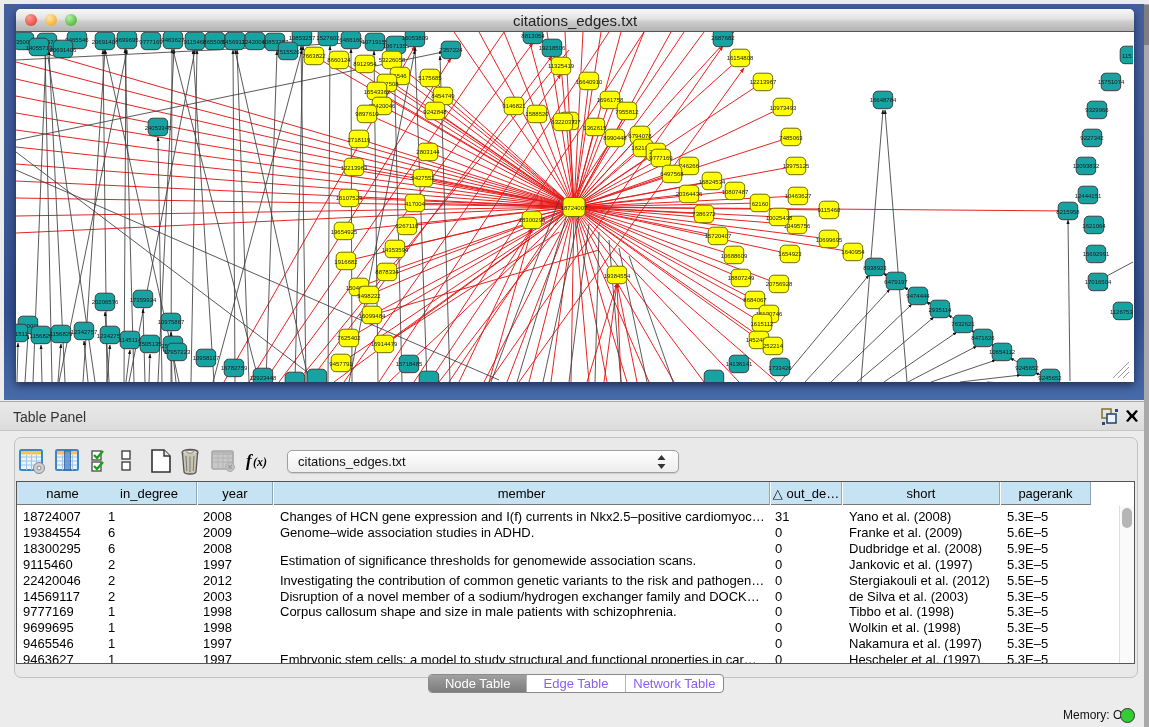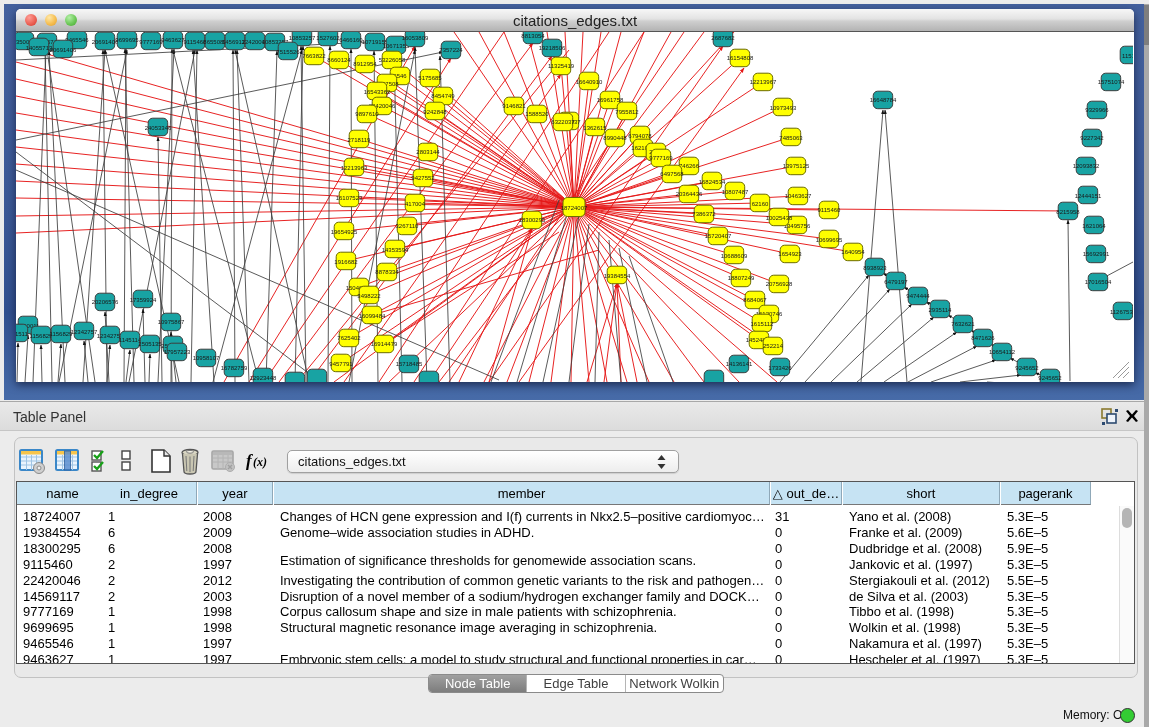--- a/index.html
+++ b/index.html
@@ -26,21 +26,21 @@
   box-shadow:0 1px 1px rgba(0,0,0,.12); }
 #table { position:absolute; left:16px; top:481px; width:1119px; height:183px;
   border:1px solid #555; background:#fff; overflow:hidden; }
 .hc { position:absolute; top:0; height:23px; background:#c6e3f3; border-right:1px solid #8fa8b8;
   border-bottom:1px solid #777; text-align:center; font-size:13px; color:#000; line-height:23px; }
 .tr { position:absolute; left:0; width:1100px; height:16px; font-size:13px; color:#000; }
 #vsb { position:absolute; left:1102px; top:24px; width:15px; height:158px; background:#fafafa; border-left:1px solid #ddd; }
 #vsb .th { position:absolute; left:2px; top:2px; width:10px; height:20px; background:#b5b5b5; border-radius:5px; }
 #tabs { position:absolute; left:428px; top:674px; width:296px; height:19px;
   border:1px solid #8a8a8a; border-radius:4px; background:#fff; font-size:13px; display:flex; overflow:hidden; }
-#tabs div { flex:1; text-align:center; line-height:18px; color:#404040; }
+#tabs div { flex:1; text-align:center; line-height:18px; color:#8b5cf6; }
 #tabs .sel { background:linear-gradient(180deg,#a0a0a0,#7d7d7d); color:#fff; }
 #tabs .sep { border-left:1px solid #b5b5b5; }
 #mem { position:absolute; left:1063px; top:708px; font-size:12px; color:#111; }
 #memdot { position:absolute; left:1120px; top:708px; width:15px; height:15px; border-radius:50%;
   background:#33cc33; border:1.5px solid #333; }
 </style></head><body>
 <div id="netbg"></div>
 <div id="win">
   <div id="titlebar">
     <div class="tl" style="left:9px;  background:radial-gradient(circle at 35% 30%,#ff9d96,#ec6255 55%,#d0342a)"></div>
@@ -723,21 +723,20 @@
       <span style="position:absolute;left:186px;top:0;white-space:nowrap">1998</span>
       <span style="position:absolute;left:263px;top:0;white-space:nowrap">Corpus callosum shape and size in male patients with schizophrenia.</span>
       <span style="position:absolute;left:758px;top:0;white-space:nowrap">0</span>
       <span style="position:absolute;left:832px;top:0;white-space:nowrap">Tibbo et al. (1998)</span>
       <span style="position:absolute;left:990px;top:0;white-space:nowrap">5.3E–5</span>
     </div>
 <div class="tr" style="top:138.3px">
       <span style="position:absolute;left:6px;top:0;white-space:nowrap">9699695</span>
       <span style="position:absolute;left:91px;top:0;white-space:nowrap">1</span>
       <span style="position:absolute;left:186px;top:0;white-space:nowrap">1998</span>
-      <span style="position:absolute;left:263px;top:0;white-space:nowrap">Structural magnetic resonance image averaging in schizophrenia.</span>
       <span style="position:absolute;left:758px;top:0;white-space:nowrap">0</span>
       <span style="position:absolute;left:832px;top:0;white-space:nowrap">Wolkin et al. (1998)</span>
       <span style="position:absolute;left:990px;top:0;white-space:nowrap">5.3E–5</span>
     </div>
 <div class="tr" style="top:154.2px">
       <span style="position:absolute;left:6px;top:0;white-space:nowrap">9465546</span>
       <span style="position:absolute;left:91px;top:0;white-space:nowrap">1</span>
       <span style="position:absolute;left:186px;top:0;white-space:nowrap">1997</span>
       <span style="position:absolute;left:758px;top:0;white-space:nowrap">0</span>
       <span style="position:absolute;left:832px;top:0;white-space:nowrap">Nakamura et al. (1997)</span>
@@ -752,16 +751,16 @@
       <span style="position:absolute;left:832px;top:0;white-space:nowrap">Hescheler et al. (1997)</span>
       <span style="position:absolute;left:990px;top:0;white-space:nowrap">5.3E–5</span>
     </div>
 <div id="vsb">
       <div class="th"></div>
     </div>
 </div>
 <div id="tabs">
   <div class="sel">Node Table</div>
     <div class="sep">Edge Table</div>
-    <div class="sep">Network Wolkin</div>
+    <div class="sep">Network Table</div>
 </div>
 <div id="mem">Memory: OK</div>
 <div id="memdot"></div>
 
 </body></html>

